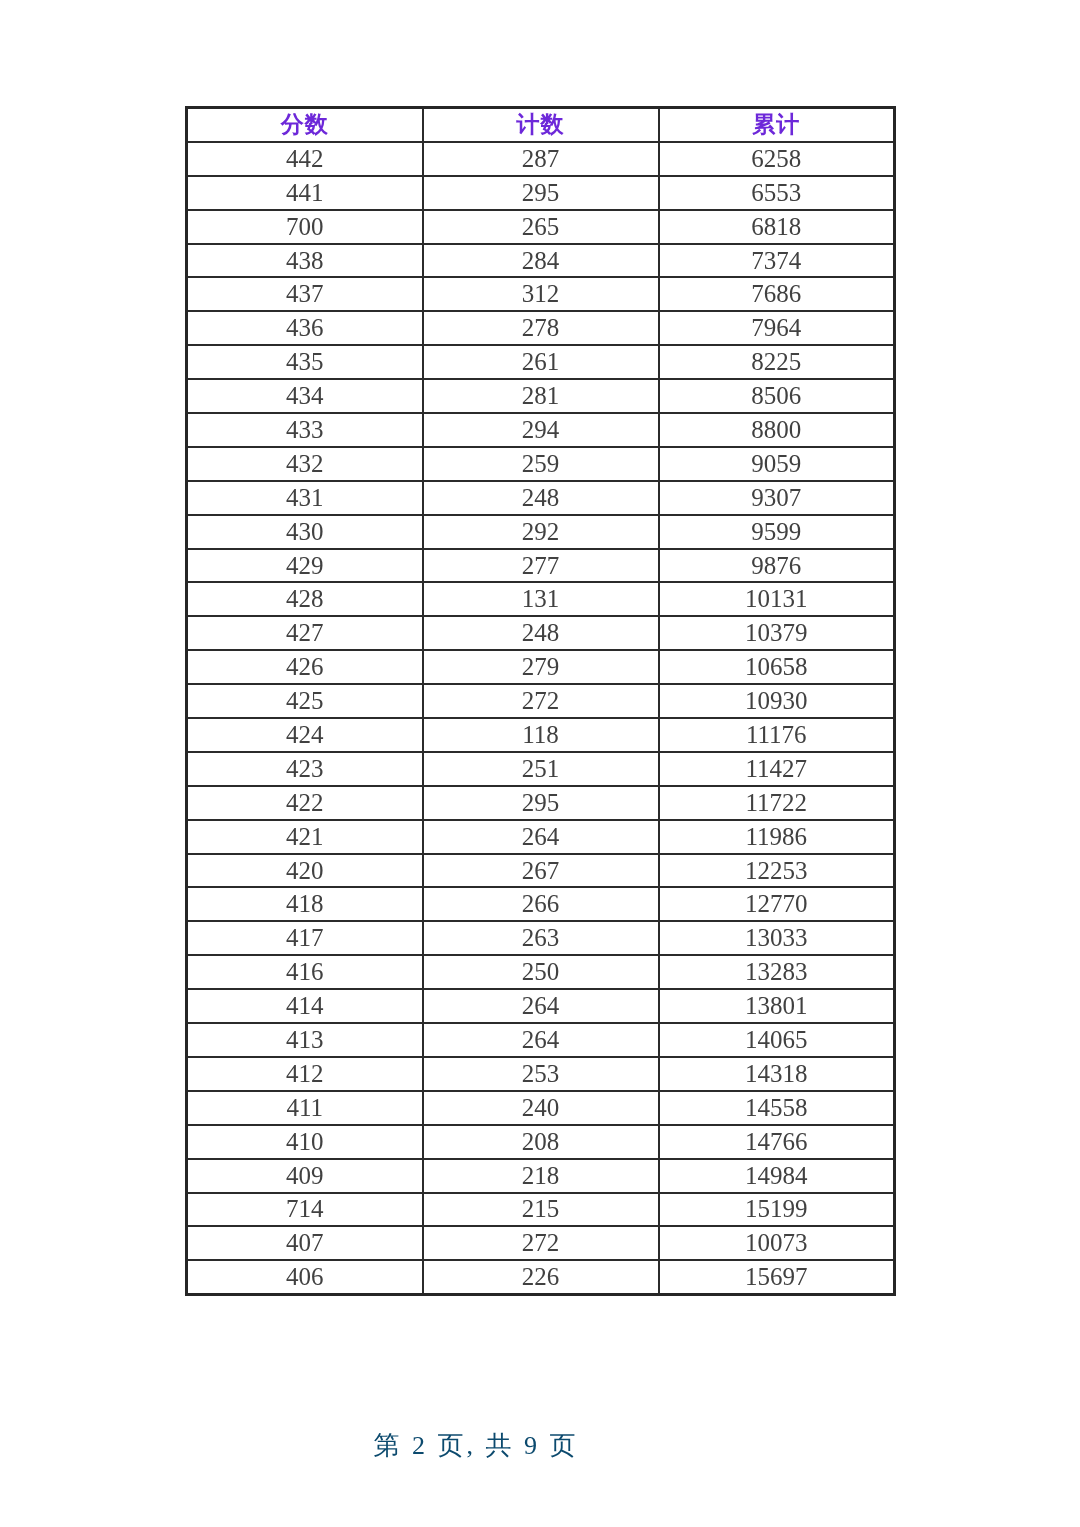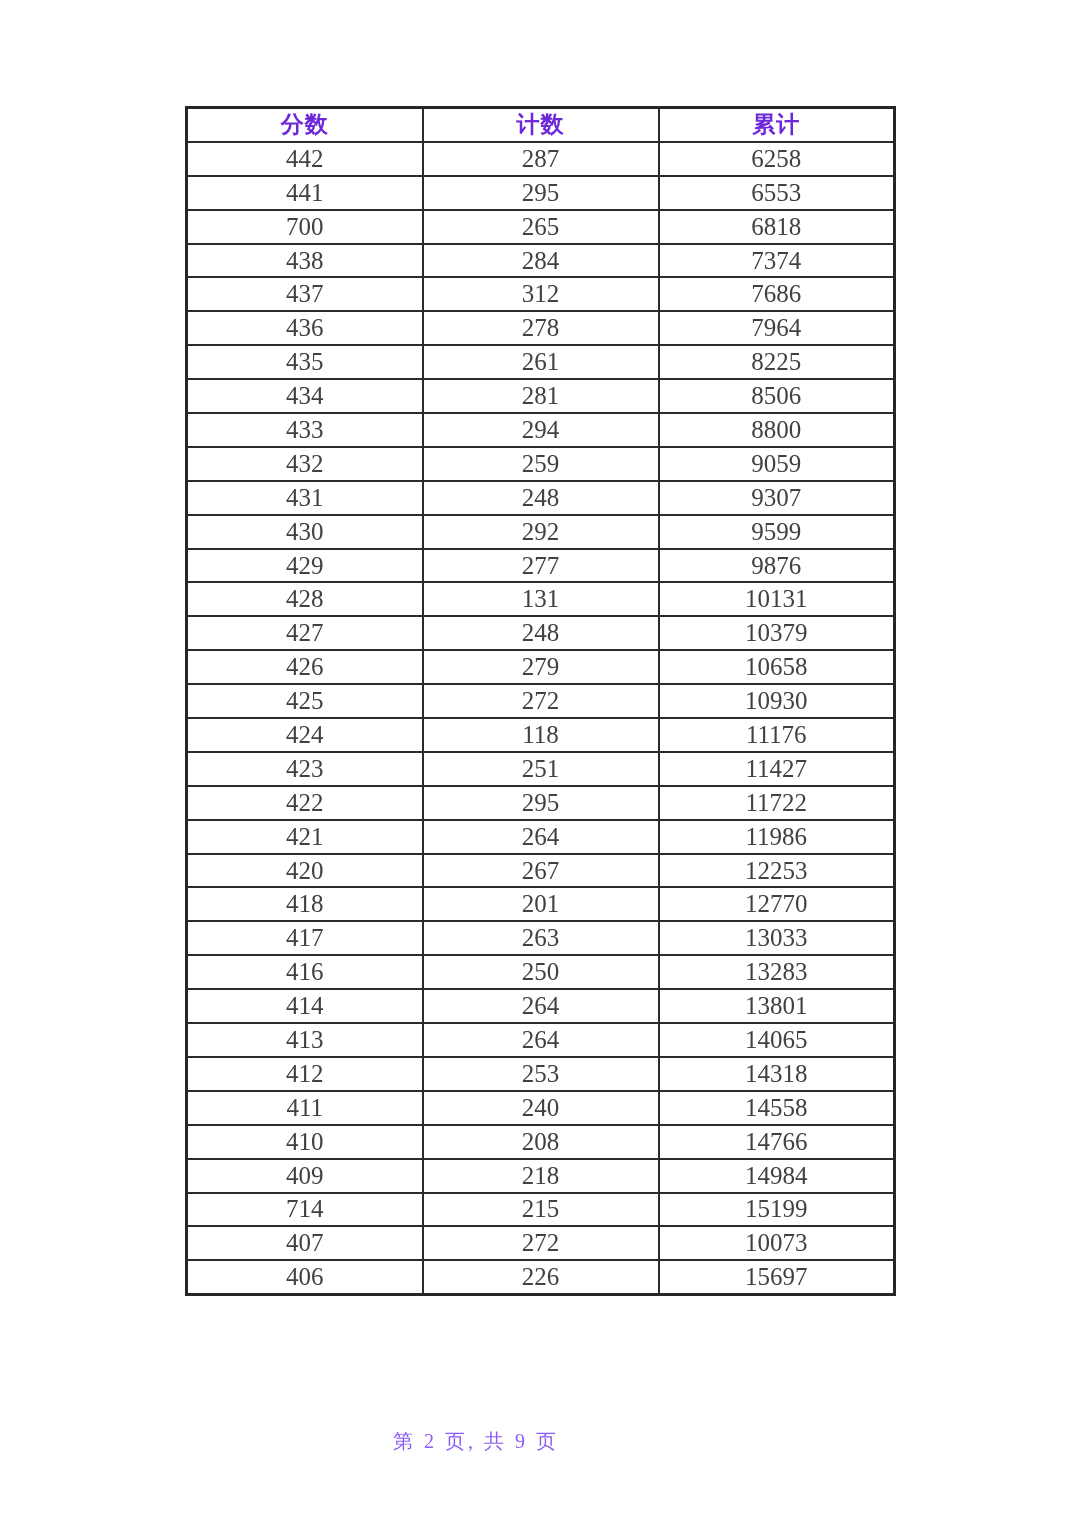--- a/index.html
+++ b/index.html
@@ -50,22 +50,22 @@
     font-size: 25px;
     color: #414141;
   }
   .page-footer {
     position: absolute;
     left: 0;
     top: 1428px;
     width: 952px;
     text-align: center;
     font-family: "Liberation Serif", "DejaVu Serif", serif;
-    font-size: 20px;
-    color: #8b5cf6;
+    font-size: 26px;
+    color: #0c4a6e;
     letter-spacing: 3px;
   }
 </style>
 </head>
 <body>
 
 <div class="page">
 
   <table class="score-table">
     <thead>
@@ -181,21 +181,21 @@
           <td>264</td>
           <td>11986</td>
         </tr>
         <tr>
           <td>420</td>
           <td>267</td>
           <td>12253</td>
         </tr>
         <tr>
           <td>418</td>
-          <td>201</td>
+          <td>266</td>
           <td>12770</td>
         </tr>
         <tr>
           <td>417</td>
           <td>263</td>
           <td>13033</td>
         </tr>
         <tr>
           <td>416</td>
           <td>250</td>

